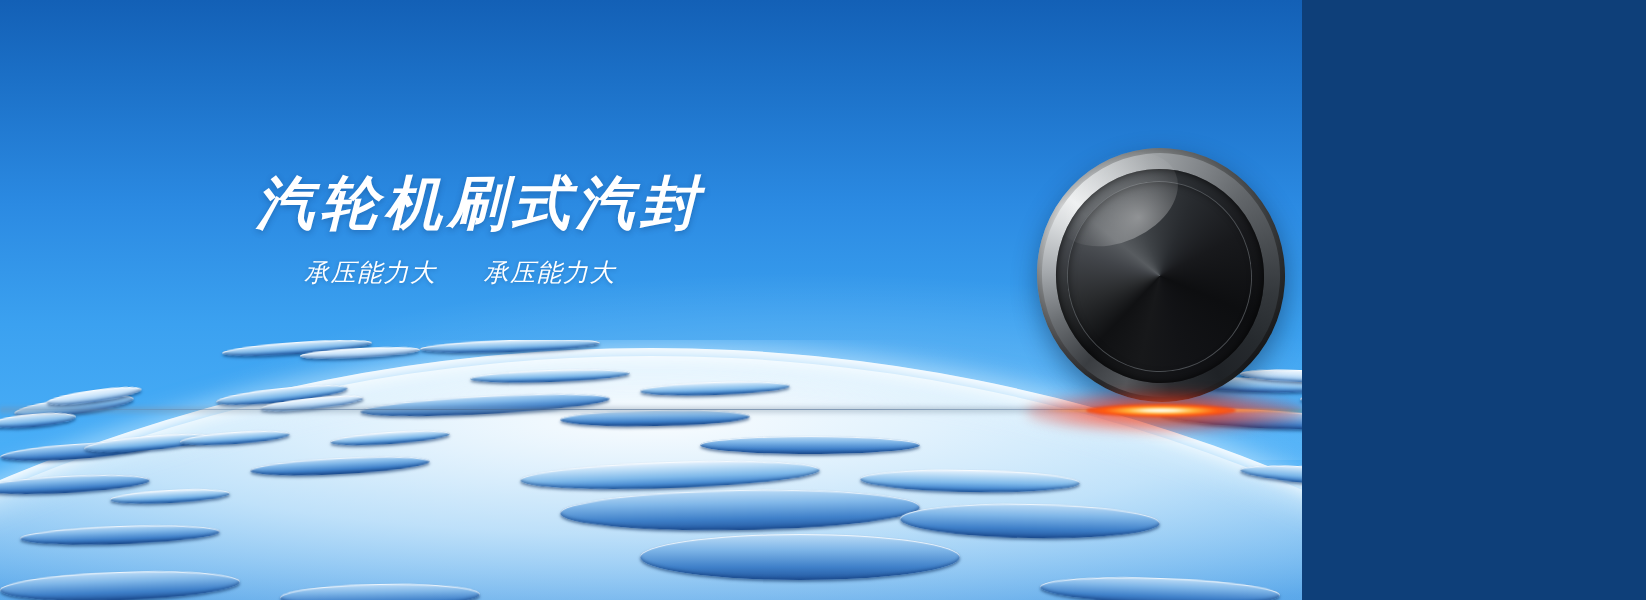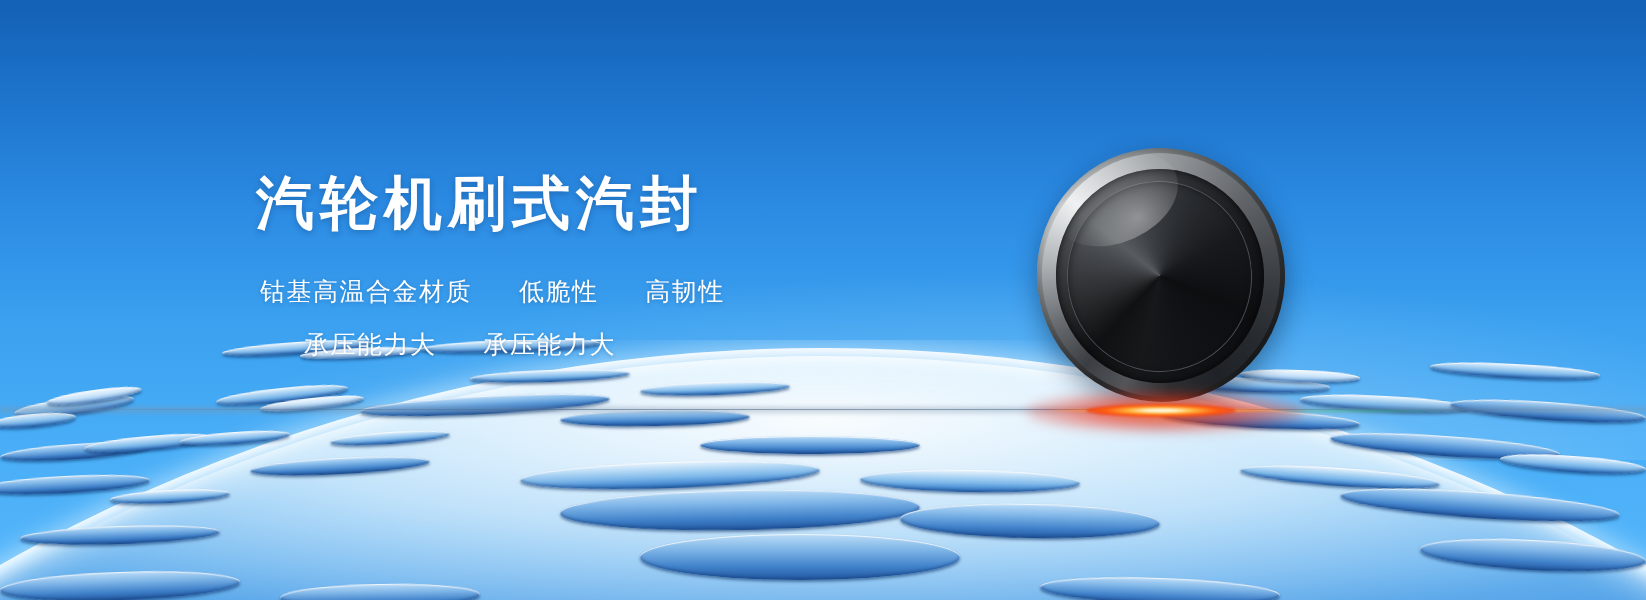--- a/index.html
+++ b/index.html
@@ -6,31 +6,32 @@
     margin: 0;
     padding: 0;
     background: #0e3f79;
   }
   body {
     font-family: "Liberation Sans", "DejaVu Sans", sans-serif;
   }
 
   #banner {
     position: relative;
-    width: 1646px;
+    width: 1302px;
     height: 600px;
     overflow: hidden;
     background: linear-gradient(to bottom,
         #1360b6 0%,
         #1c71c8 14%,
         #2b8ae2 34%,
         #3ba1f0 54%,
         #49aef7 74%,
         #52b4fa 90%,
         #55b6fb 100%);
+    font-style: italic;
   }
 
   
   .sky-haze {
     position: absolute;
     left: 0; right: 0;
     top: 200px; height: 260px;
     background: radial-gradient(ellipse 70% 100% at 62% 100%,
         rgba(255,255,255,0.30) 0%,
         rgba(255,255,255,0.13) 42%,
@@ -401,27 +402,20 @@
     <div class="ring-hi"></div>
   </div>
 
   <div class="flare-glow"></div>
   <div class="flare-streak"></div>
   <div class="flare-core"></div>
 
   <div class="copy">
     <h1 class="headline">汽轮机刷式汽封</h1>
 
-    <p class="subline subline-1">
-      <span>钴基高温合金材质</span>
-      <span class="gap"></span>
-      <span>低脆性</span>
-      <span class="gap"></span>
-      <span>高韧性</span>
-    </p>
 
     <p class="subline subline-2">
       <span>承压能力大</span>
       <span class="gap"></span>
       <span>承压能力大</span>
     </p>
   </div>
 
 </div>
 

